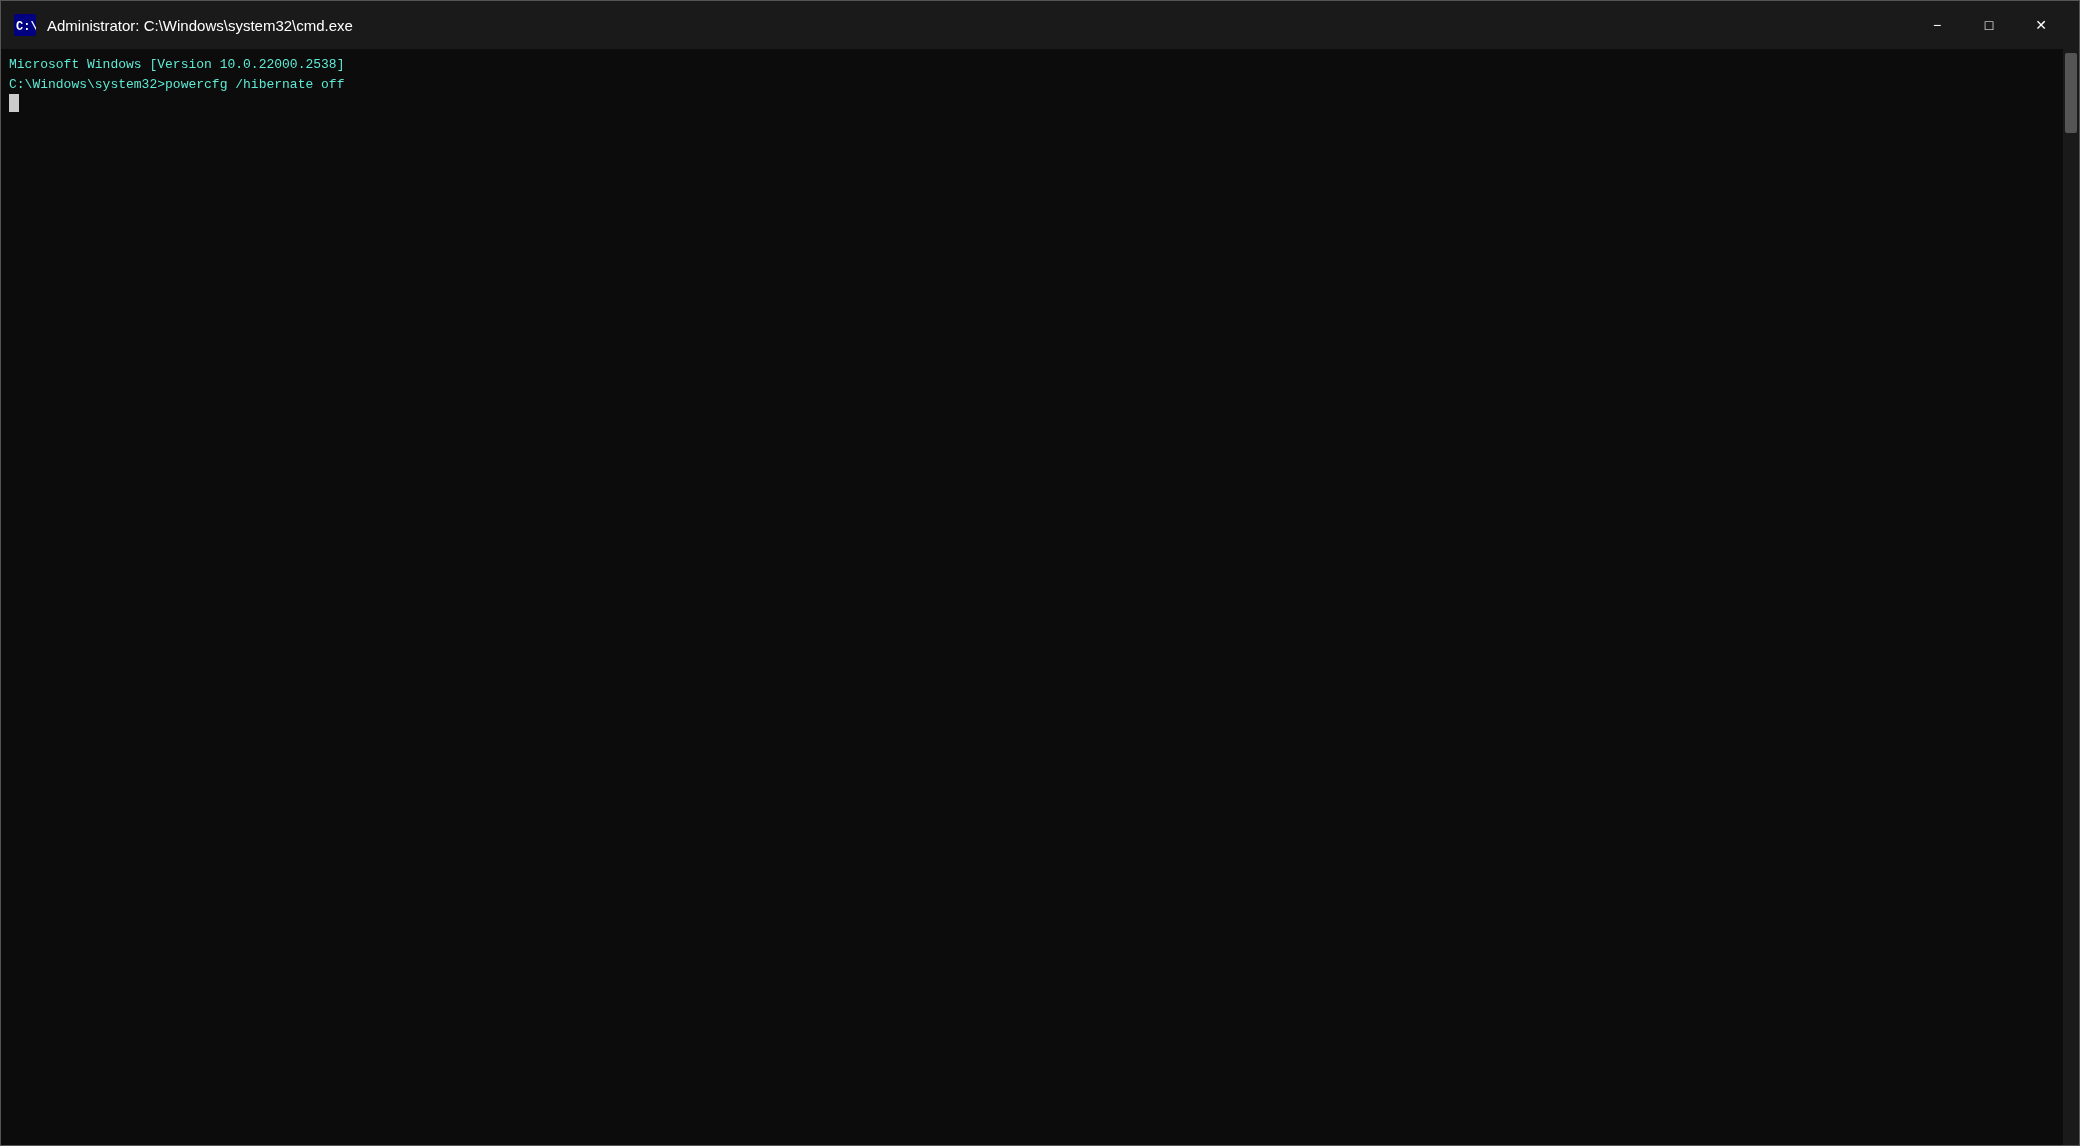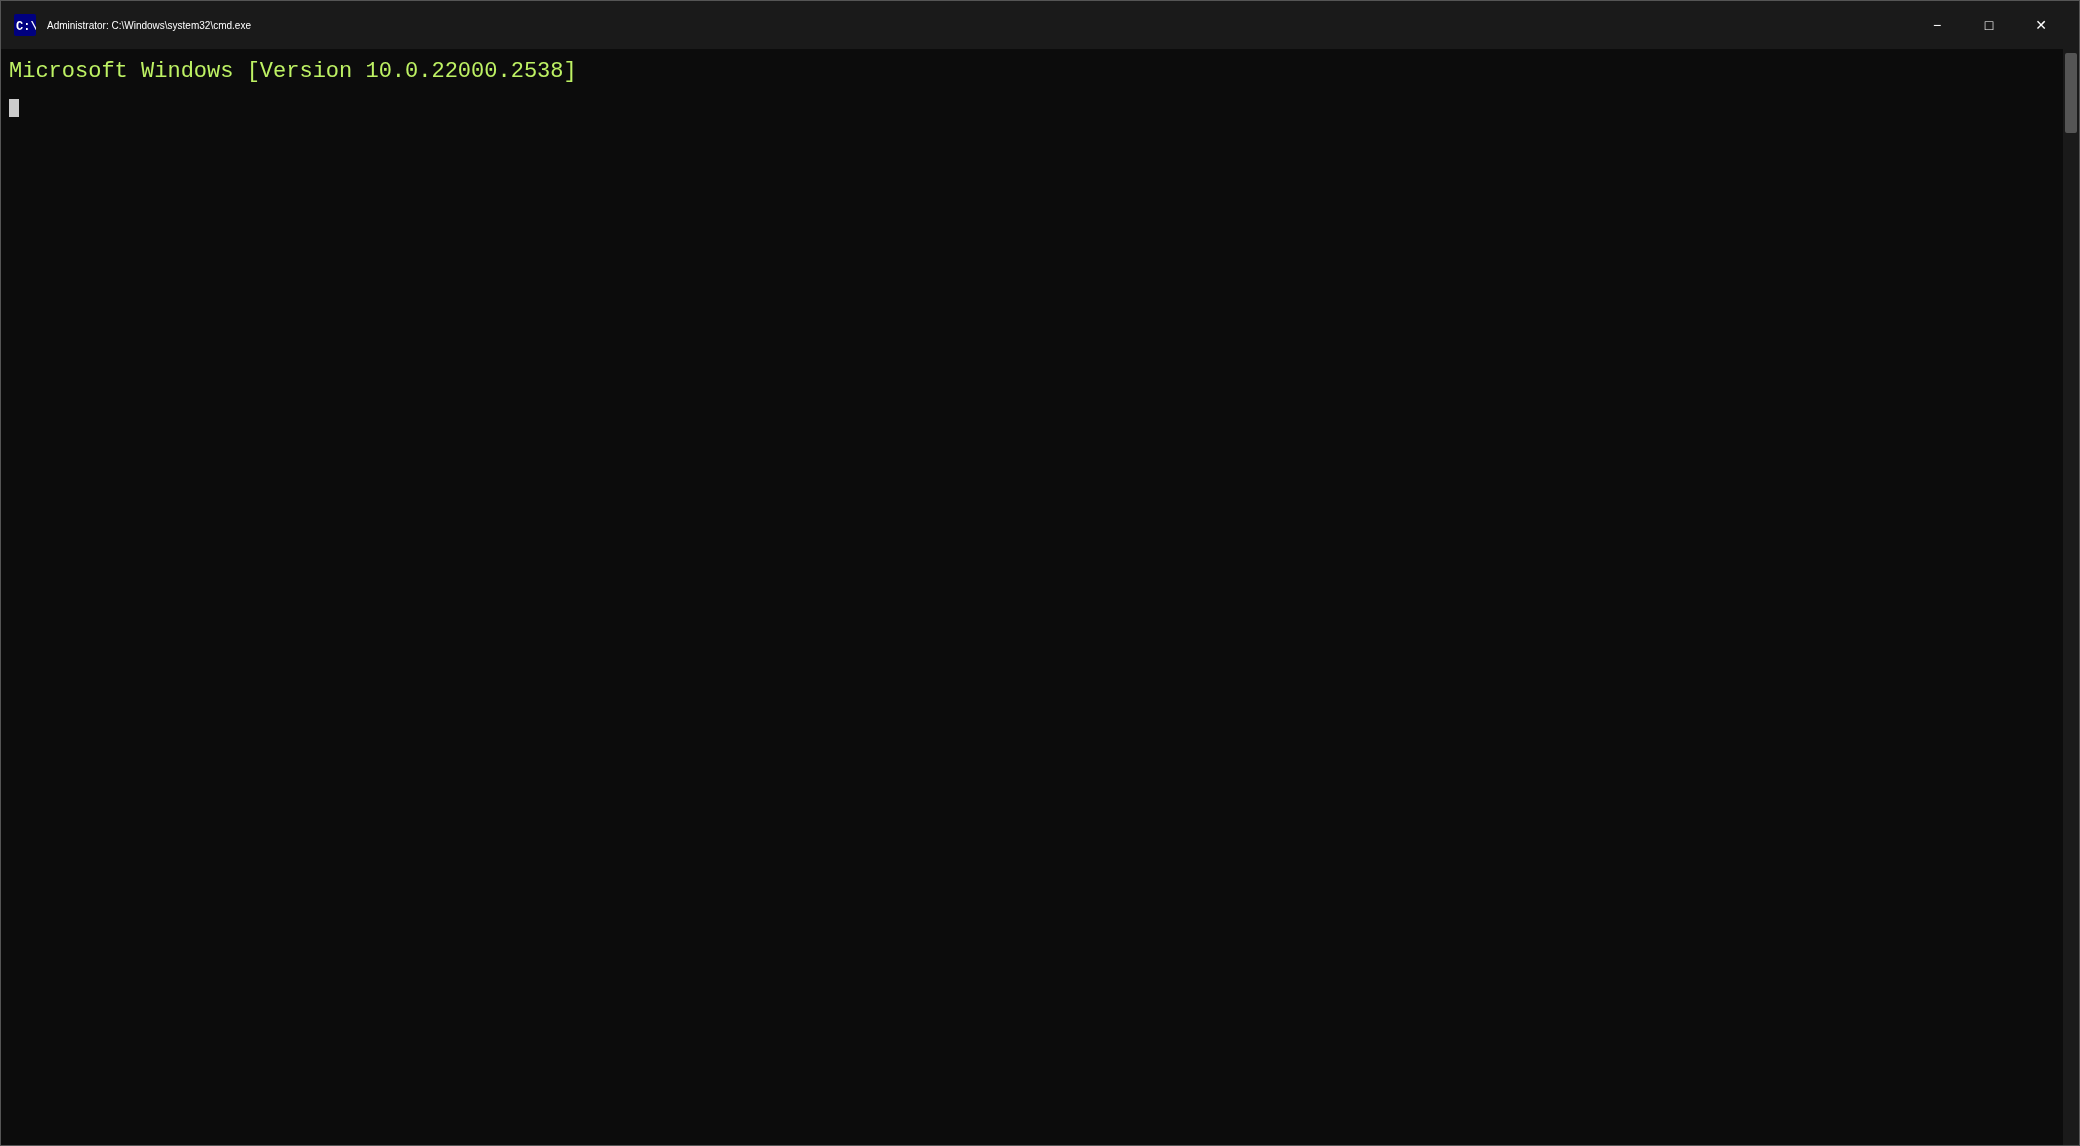--- a/index.html
+++ b/index.html
@@ -46,21 +46,21 @@
     }
 
     .title-bar-icon svg {
       width: 22px;
       height: 22px;
     }
 
     .title-bar-text {
       flex: 1;
       color: #fff;
-      font-size: 10px;
+      font-size: 15px;
       font-family: 'Segoe UI', Arial, sans-serif;
       font-weight: 400;
     }
 
     .title-bar-controls {
       display: flex;
       align-items: center;
       height: 100%;
     }
 
@@ -74,22 +74,22 @@
       background: transparent;
       border: none;
       color: #fff;
       font-size: 14px;
     }
 
     .terminal-body {
       flex: 1;
       background: #0c0c0c;
       padding: 6px 8px;
-      color: #bef264;
-      font-size: 22px;
+      color: #5eead4;
+      font-size: 13px;
       line-height: 1.5;
       font-family: 'Courier New', Courier, monospace;
       position: relative;
       overflow: hidden;
     }
 
     .terminal-line {
       white-space: pre;
       display: block;
     }
@@ -144,20 +144,21 @@
     <div class="title-bar-controls">
       <button class="title-bar-btn minimize">−</button>
       <button class="title-bar-btn maximize">□</button>
       <button class="title-bar-btn close">✕</button>
     </div>
   </div>
 
   <div class="terminal-body">
     <span class="terminal-line">Microsoft Windows [Version 10.0.22000.2538]</span>
     <span class="terminal-line"></span>
+    <span class="terminal-line">C:\Windows\system32&gt;powercfg /hibernate off</span>
     <span class="terminal-line"><span class="cursor"></span></span>
 
     <div class="scrollbar">
       <div class="scrollbar-thumb"></div>
     </div>
   </div>
 
 </div>
 
 </body></html>

